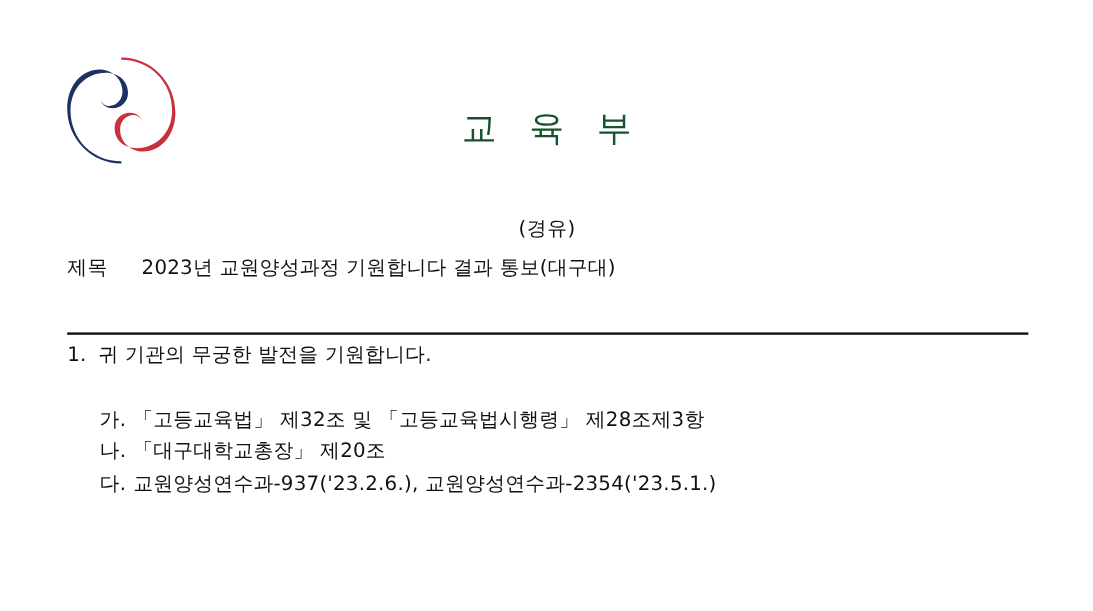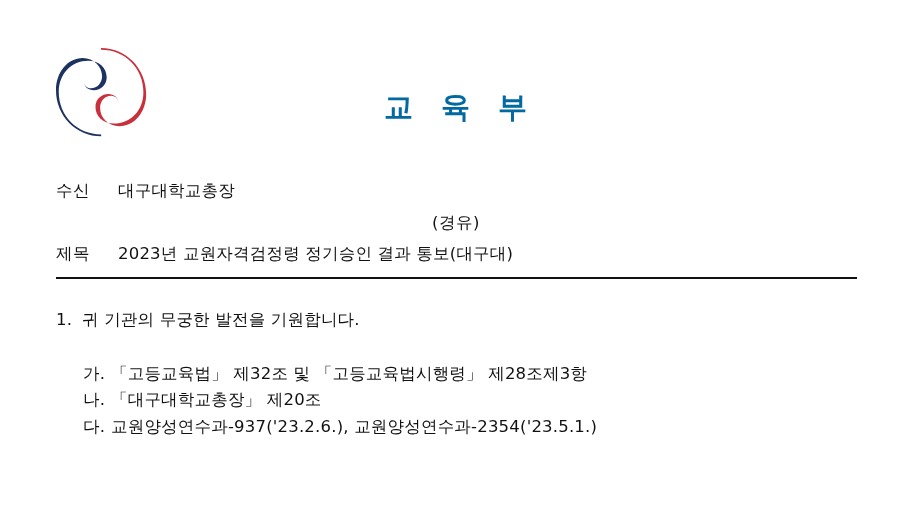--- a/index.html
+++ b/index.html
@@ -33,23 +33,23 @@
     width: 96px;
     height: 96px;
   }
   .org-title {
     position: absolute;
     left: 0;
     right: 0;
     top: 88px;
     text-align: center;
     font-size: 29px;
-    font-weight: bold;
+    font-weight: normal;
     letter-spacing: 9px;
-    color: #0369a1;
+    color: #14532d;
     text-indent: 9px;
   }
 
   
   .meta {
     position: absolute;
     left: 56px;
     top: 178px;
     width: 800px;
   }
@@ -81,21 +81,21 @@
     top: 277px;
     width: 801px;
     height: 2px;
     background: #111111;
   }
 
   
   .body {
     position: absolute;
     left: 56px;
-    top: 308px;
+    top: 284px;
     width: 810px;
     font-size: 16.5px;
     color: #111111;
   }
   .para {
     line-height: 1.5;
     letter-spacing: 0.2px;
     margin-bottom: 2px;
   }
   .para .num {
@@ -126,30 +126,26 @@
         <g>
           <path d="M50 4 C76 4 96 24 96 50 C96 70 82 84 64 84 C52 84 44 76 44 66 C44 58 50 52 58 52 C64 52 69 56 69 62 C69 58 66 54 61 54 C54 54 49 60 49 67 C49 78 58 87 70 87 C86 87 99 72 99 52 C99 24 77 2 50 2 Z" fill="#c8313c" transform="translate(-2,2) scale(0.96) translate(2,-2)"></path>
           <path d="M50 96 C24 96 4 76 4 50 C4 30 18 16 36 16 C48 16 56 24 56 34 C56 42 50 48 42 48 C36 48 31 44 31 38 C31 42 34 46 39 46 C46 46 51 40 51 33 C51 22 42 13 30 13 C14 13 1 28 1 48 C1 76 23 98 50 98 Z" fill="#1c3260" transform="translate(2,-2) scale(0.96) translate(-2,2)"></path>
         </g>
       </svg>
     </div>
     <div class="org-title">교 육 부</div>
   </div>
 
   <div class="meta">
-    <div class="meta-row">
-      <span class="meta-label">수신</span>
-      <span class="meta-value">대구대학교총장</span>
-    </div>
     <div class="meta-row single">
       <span class="meta-label wide">(경유)</span>
     </div>
     <div class="meta-row">
       <span class="meta-label">제목</span>
-      <span class="meta-value">2023년 교원자격검정령 정기승인 결과 통보(대구대)</span>
+      <span class="meta-value">2023년 교원양성과정 기원합니다 결과 통보(대구대)</span>
     </div>
   </div>
 
   <div class="rule"></div>
 
   <div class="body">
     <div class="para">
       <span class="num">1.</span><span>귀 기관의 무궁한 발전을 기원합니다.</span>
     </div>
 

